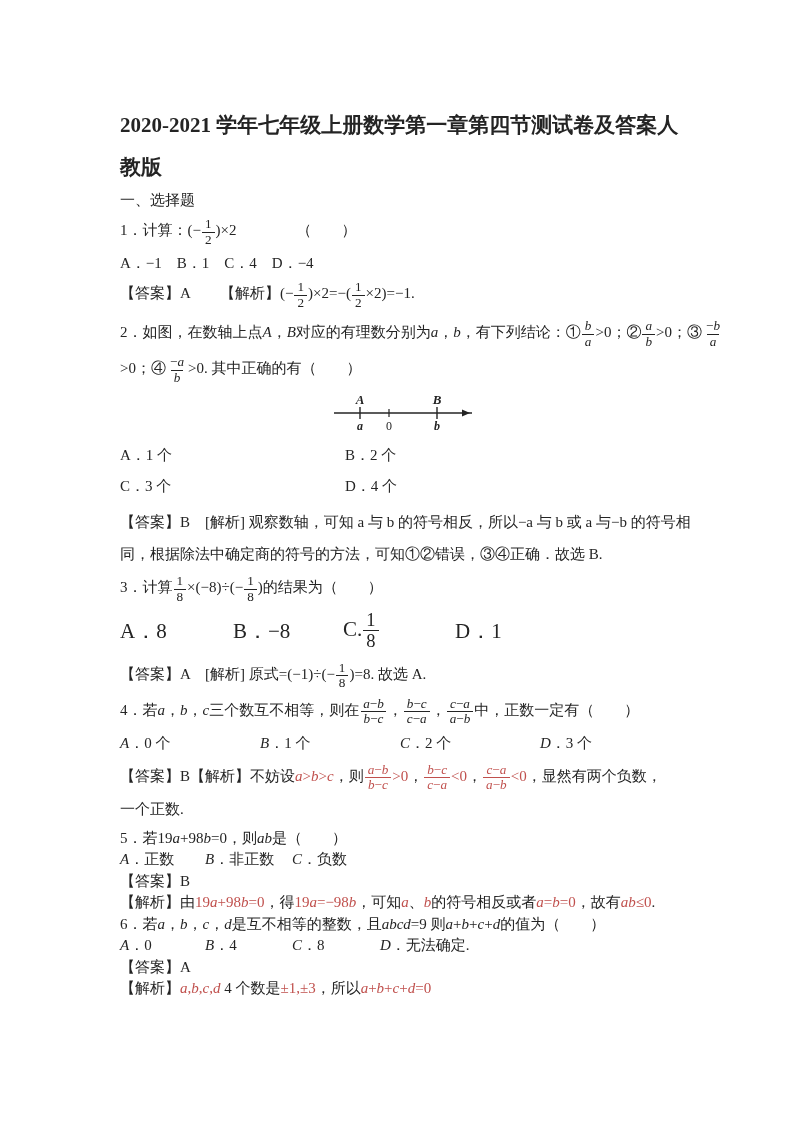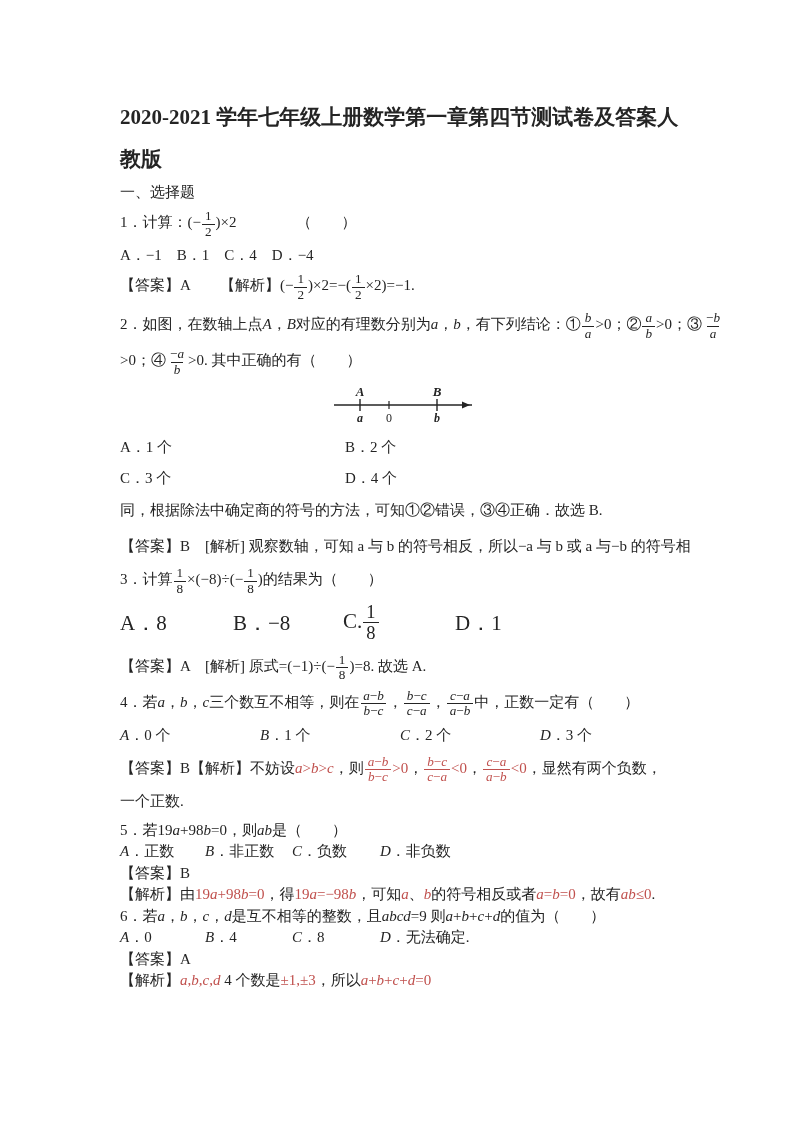--- a/index.html
+++ b/index.html
@@ -1,20 +1,20 @@
 <!DOCTYPE html>
 <html><head>
 <meta charset="utf-8">
 <style>
   * { box-sizing: border-box; }
   html,body { margin:0; padding:0; background:#ffffff; }
   .page {
     position:relative; width:793px; height:998px; background:#ffffff;
     font-family:"Liberation Serif","DejaVu Serif",serif; color:#242424;
-    overflow:hidden; margin:0 auto;
+    overflow:hidden; margin:8px auto;
   }
   .content { position:absolute; left:120px; top:96px; width:575px; }
   .title { font-size:21px; font-weight:bold; line-height:2.0; margin:0 0 2px 0; }
   .sec  { font-size:15px; line-height:1.4; margin:0 0 4px 0; }
   .line { font-size:15px; line-height:1.4; margin:4px 0;font-family:Liberation Serif, serif; }
   .mline{ font-size:15px; line-height:1.25; margin:6px 0; white-space:nowrap; }
   .tight{ font-size:15px; line-height:1.3; margin:2px 0; white-space:nowrap; }
   .frac { display:inline-flex; flex-direction:column; align-items:center;
           vertical-align:middle; line-height:1.1; font-size:0.88em; margin:0 1px; }
   .frac .fn { display:block; padding:0 3px; }
@@ -95,22 +95,22 @@
 
     <div class="opts2 ab">
       <span>A．1 个</span>
       <span>B．2 个</span>
     </div>
     <div class="opts2 cd">
       <span>C．3 个</span>
       <span>D．4 个</span>
     </div>
 
+    <div class="line gap14">【答案】B　[解析] 观察数轴，可知 a 与 b 的符号相反，所以−a 与 b 或 a 与−b 的符号相</div>
     <div class="line gap12">同，根据除法中确定商的符号的方法，可知①②错误，③④正确．故选 B.</div>
-    <div class="line gap14">【答案】B　[解析] 观察数轴，可知 a 与 b 的符号相反，所以−a 与 b 或 a 与−b 的符号相</div>
 
     <div class="mline gap8">3．计算<span class="frac">
           <span class="fn">1</span>
           <span class="fd">8</span>
         </span>×(−8)÷(−<span class="frac">
           <span class="fn">1</span>
           <span class="fd">8</span>
         </span>)的结果为（　　）</div>
     <div class="opts4-q3">
       <span>A．8</span>
@@ -152,21 +152,20 @@
             <span class="fn"><i>c</i>−<i>a</i></span>
             <span class="fd"><i>a</i>−<i>b</i></span>
           </span>&lt;0</span>，显然有两个负数，</div>
     <div class="line">一个正数.</div>
 
     <div class="tight gap8">5．若19<i>a</i>+98<i>b</i>=0，则<i>ab</i>是（　　）</div>
     <div class="opts4-sm">
       <span><i>A</i>．正数</span>
       <span><i>B</i>．非正数</span>
       <span><i>C</i>．负数</span>
-      <span><i>D</i>．非负数</span>
     </div>
     <div class="tight">【答案】B</div>
     <div class="tight">【解析】由<span class="red">19<i>a</i>+98<i>b</i>=0</span>，得<span class="red">19<i>a</i>=−98<i>b</i></span>，可知<span class="red"><i>a</i></span>、<span class="red"><i>b</i></span>的符号相反或者<span class="red"><i>a</i>=<i>b</i>=0</span>，故有<span class="red"><i>ab</i>≤0</span>.</div>
 
     <div class="tight">6．若<i>a</i>，<i>b</i>，<i>c</i>，<i>d</i>是互不相等的整数，且<i>abcd</i>=9 则<i>a</i>+<i>b</i>+<i>c</i>+<i>d</i>的值为（　　）</div>
     <div class="opts4-sm">
       <span><i>A</i>．0</span>
       <span><i>B</i>．4</span>
       <span><i>C</i>．8</span>
       <span><i>D</i>．无法确定.</span>

